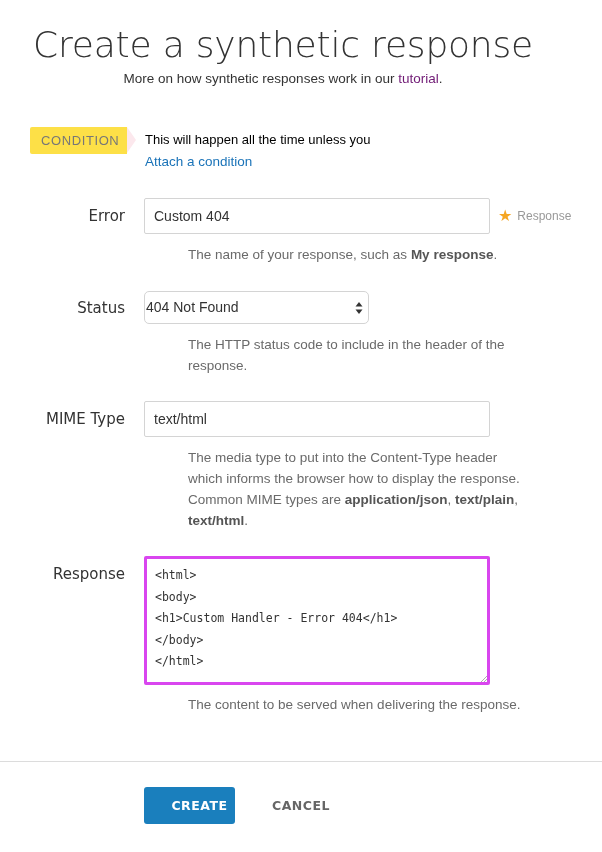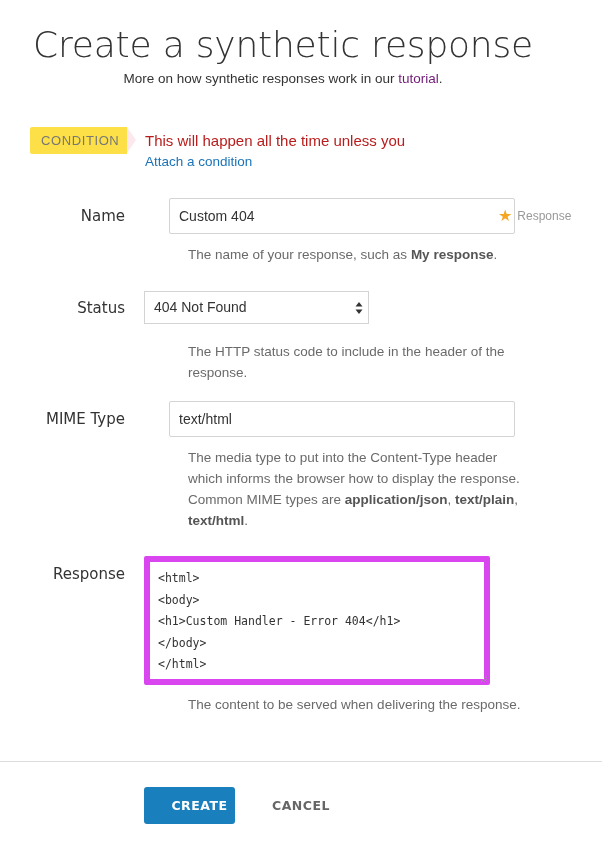--- a/index.html
+++ b/index.html
@@ -40,21 +40,21 @@
       border-radius: 2px 0 0 2px;
     }
     .condition-pill::after {
       content: ""; position: absolute; right: -9px; top: 0;
       border-top: 13.5px solid transparent;
       border-bottom: 13.5px solid transparent;
       border-left: 9px solid #fce8ed;
     }
     .condition-text {
       position: absolute; left: 145px; top: 132px;
-      font-size: 15px; color: #b91c1c;
+      font-size: 13px; color: #000000;
     }
     .condition-link {
       position: absolute; left: 145px; top: 154px;
       font-size: 13.5px; color: #1a73b8; text-decoration: none;
     }
 
     .field-label {
       position: absolute; right: 477px;
       font-family: "DejaVu Sans", sans-serif;
       font-size: 15px; color: #333;
@@ -62,47 +62,46 @@
       white-space: nowrap;
     }
     .text-input {
       position: absolute; left: 144px; width: 346px; height: 36px;
       border: 1px solid #d4d4d4; border-radius: 2px;
       background: #fff;
       font-family: "Liberation Sans", sans-serif;
       font-size: 14px; color: #333;
       padding: 0 9px;
       outline: none;
-      margin-left: 25px;
     }
     .select-box {
       position: absolute; left: 144px; top: 291px; width: 225px; height: 33px;
-      border: 1px solid #d4d4d4; border-radius: 0;
+      border: 1px solid #d4d4d4; border-radius: 5px;
       background: #fff;
       font-size: 14px; color: #333;
-      padding: 0 9px; line-height: 31px;
+      padding: 0 1px; line-height: 31px;
     }
     .select-arrows {
       position: absolute; right: 5px; top: 9px;
       width: 8px; height: 14px;
     }
     .help-text {
       position: absolute; left: 146px; width: 345px;
       font-size: 13.5px; line-height: 21px; color: #6a6a6a; margin-left: 42px;
     }
     .help-text b { color: #555; }
     .required {
       position: absolute; left: 498px; top: 206px;
       font-size: 12px; color: #999;
     }
     .required .star { color: #f5a623; font-size: 16px; margin-right: 5px; vertical-align: -1px; }
 
     .textarea {
       position: absolute; left: 144px; top: 556px; width: 346px; height: 129px;
-      border: 6px solid #d946ef; border-radius: 2px;
+      border: 3px solid #d946ef; border-radius: 2px;
       background: #fff;
       font-family: "DejaVu Sans Mono", monospace;
       font-size: 11.5px; line-height: 21.5px; color: #333;
       padding: 6px 8px;
       white-space: pre;
       overflow: hidden;
     }
     .resize-handle {
       position: absolute; right: 2px; bottom: 2px; width: 7px; height: 7px;
     }
@@ -131,34 +130,34 @@
 </head>
 <body>
 
 <h1 class="page-title">Create a synthetic response</h1>
 <p class="subtitle"><span>More on how synthetic responses work in our </span><a href="#">tutorial</a><span>.</span></p>
 
 <div class="condition-pill">CONDITION</div>
 <div class="condition-text">This will happen all the time unless you</div>
 <a href="#" class="condition-link">Attach a condition</a>
 
-<label class="field-label" style="top:207px;">Name</label>
+<label class="field-label" style="top:207px;">Error</label>
 <input class="text-input" style="top: 198px;" type="text" value="Custom 404">
 <div class="required"><span class="star">★</span><span>Response</span></div>
 <div class="help-text" style="top:244px;"><span>The name of your response, such as </span><b>My response</b><span>.</span></div>
 
 <label class="field-label" style="top:299px;">Status</label>
 <div class="select-box">
   <span>404 Not Found</span>
   <svg class="select-arrows" viewBox="0 0 8 14">
     <path d="M4 1 L7.5 5.5 L0.5 5.5 Z" fill="#333"></path>
     <path d="M4 13 L7.5 8.5 L0.5 8.5 Z" fill="#333"></path>
   </svg>
 </div>
-<div class="help-text" style="top:341px;">The HTTP status code to include in the header of the response.</div>
+<div class="help-text" style="top:334px;">The HTTP status code to include in the header of the response.</div>
 
 <label class="field-label" style="top:410px;">MIME Type</label>
 <input class="text-input" style="top: 401px;" type="text" value="text/html">
 <div class="help-text" style="top:447px;"><span>The media type to put into the Content-Type header which informs the browser how to display the response. Common MIME types are </span><b>application/json</b><span>, </span><b>text/plain</b><span>, </span><b>text/html</b><span>.</span></div>
 
 <label class="field-label" style="top:565px;">Response</label>
 <div class="textarea">&lt;html&gt;
 &lt;body&gt;
 &lt;h1&gt;Custom Handler - Error 404&lt;/h1&gt;
 &lt;/body&gt;

